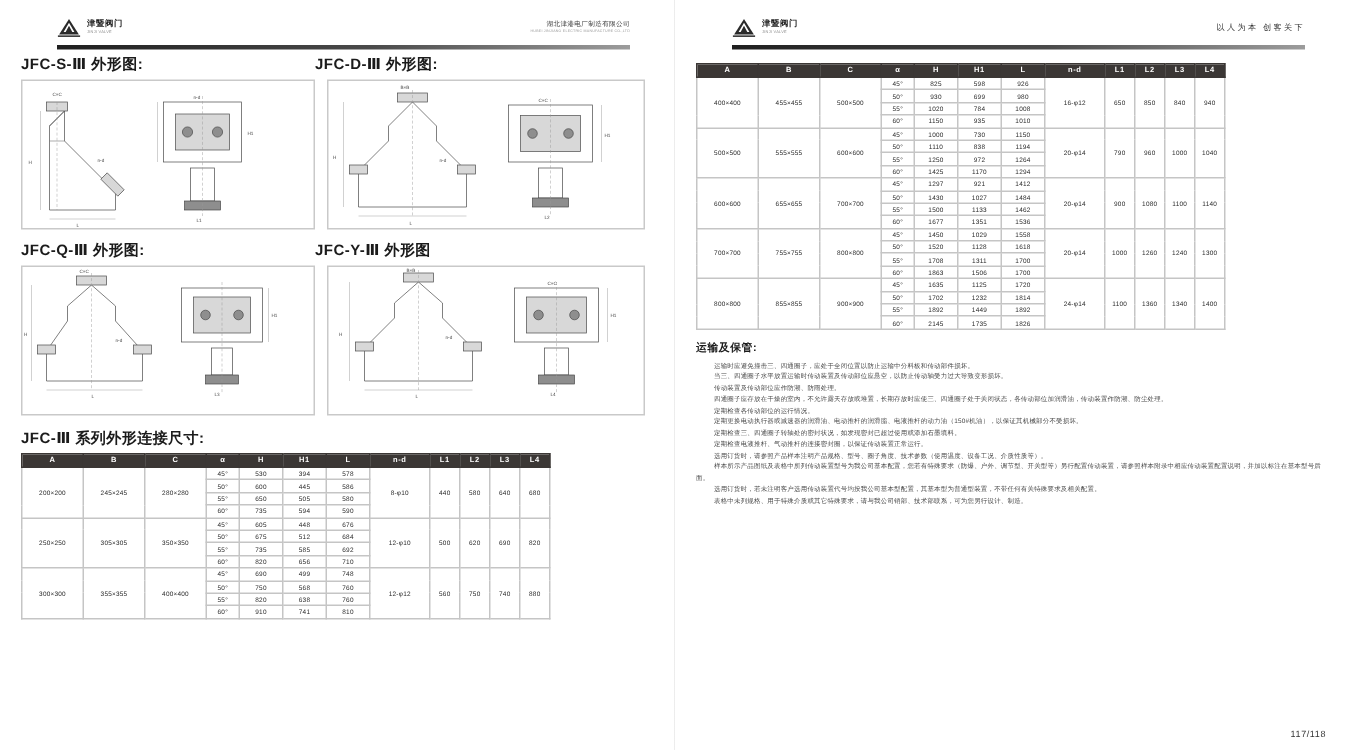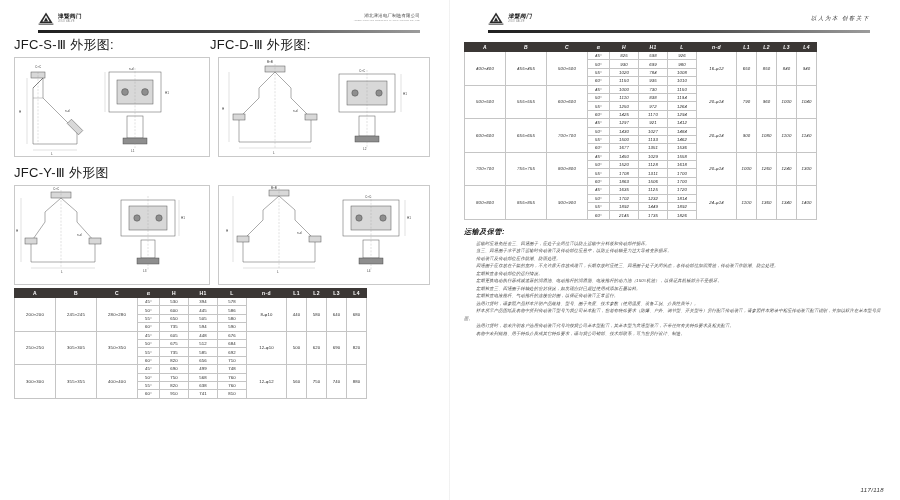--- a/index.html
+++ b/index.html
@@ -5,21 +5,21 @@
   * { box-sizing: border-box; margin: 0; padding: 0; }
   html, body {
     width: 900px; height: 500px;
     background: #ffffff;
     font-family: "Liberation Sans", "DejaVu Sans", sans-serif;
     overflow: hidden;
   }
   .spread { position: relative; width: 900px; height: 500px; display: flex; background:#fff; }
   .page { position: relative; height: 500px; background: #fff; }
   .page.left  { width: 450px; padding: 10px 14px 0 14px; }
-  .page.right { width: 450px; padding: 10px 14px 0 14px; font-style: italic; }
+  .page.right { width: 450px; padding: 10px 14px 0 14px; }
   .gutter {
     position:absolute; left:449px; top:0; width:2px; height:500px;
     background: linear-gradient(to right,#ffffff,#e9e9e9 40%,#d2d2d2 50%,#e9e9e9 60%,#ffffff);
   }
 
   
   .pg-head { position: relative; height: 26px; }
   .brand { position:absolute; left:24px; top:2px; display:flex; align-items:center; gap:4px; }
   .brand-mark { width:16px; height:13px; position:relative; }
   .brand-mark svg { display:block; }
@@ -27,21 +27,21 @@
   .brand-cn { font-size:5.6px; font-weight:bold; color:#222; letter-spacing:.4px; }
   .brand-en { font-size:2.6px; color:#8a8a8a; letter-spacing:.18px; margin-top:1.2px; }
   .corp { position:absolute; right:16px; top:4px; text-align:right; line-height:1; }
   .corp-cn { font-size:4.4px; color:#3a3a3a; letter-spacing:.25px; }
   .corp-en { font-size:2.4px; color:#9a9a9a; letter-spacing:.15px; margin-top:1.4px; }
   .slogan { position:absolute; right:16px; top:5px; font-size:5.4px; color:#333; letter-spacing:1.6px; }
   .head-rule { position:absolute; left:24px; right:16px; top:20px; height:2.6px;
                background: linear-gradient(to right,#1f1f1f,#4a4a4a 55%,#9c9c9c); }
 
   
-  .sec-title { font-size:13px; font-weight:normal; color:#1b1b1b; letter-spacing:.3px; margin:6px 0 3px 0; }
+  .sec-title { font-size:10px; font-weight:bold; color:#1b1b1b; letter-spacing:.3px; margin:6px 0 3px 0; }
   .titles-row { display:flex; }
   .titles-row .sec-title { margin:0; }
   .titles-row .t1 { width:196px; }
 
   
   .draw-row { display:flex; gap:8px; margin-top:3px; }
   .draw-box { border:1px solid #c9c9c9; background:#fff; position:relative; overflow:hidden; }
   .dbox-a { width:196px; height:100px; }
   .dbox-b { width:212px; height:100px; }
   .draw-svg { display:block; }
@@ -169,20 +169,21 @@
             <path class="thin" d="M66 6 L66 44"></path>
             <text class="lbl" x="68" y="27">H1</text>
             <text class="lbl" x="24" y="4">C×C</text>
             <text class="lbl" x="28" y="82">L2</text>
           </g>
         </svg>
       </div>
     </div>
 
     <div class="titles-row" style="margin-top:7px">
+      <div class="sec-title t1">JFC-Q-Ⅲ 外形图:</div>
       <div class="sec-title">JFC-Y-Ⅲ 外形图</div>
     </div>
 
     <div class="draw-row">
 
       <div class="draw-box dbox-a">
         <svg class="draw-svg" width="194" height="88" viewBox="0 0 194 88">
           <g>
             <path class="ln" d="M30 26 L46 12 L62 26 L62 36 L80 56 L80 76 L16 76 L16 56 L30 36 Z"></path>
             <rect class="fillgray" x="36" y="6" width="20" height="6"></rect>
@@ -236,20 +237,21 @@
             <path class="dash" d="M32 2 L32 76"></path>
             <path class="thin" d="M66 6 L66 42"></path>
             <text class="lbl" x="68" y="25">H1</text>
             <text class="lbl" x="26" y="4">C×C</text>
             <text class="lbl" x="28" y="78">L4</text>
           </g>
         </svg>
       </div>
     </div>
 
+    <div class="sec-title" style="margin-top:8px">JFC-Ⅲ 系列外形连接尺寸:</div>
 
     <div class="tbl-wrap">
       <table class="dim" id="left-table">
           <colgroup>
             <col style="width: 41px;">
             <col style="width: 41px;">
             <col style="width: 41px;">
             <col style="width: 22px;">
             <col style="width: 29px;">
             <col style="width: 29px;">

